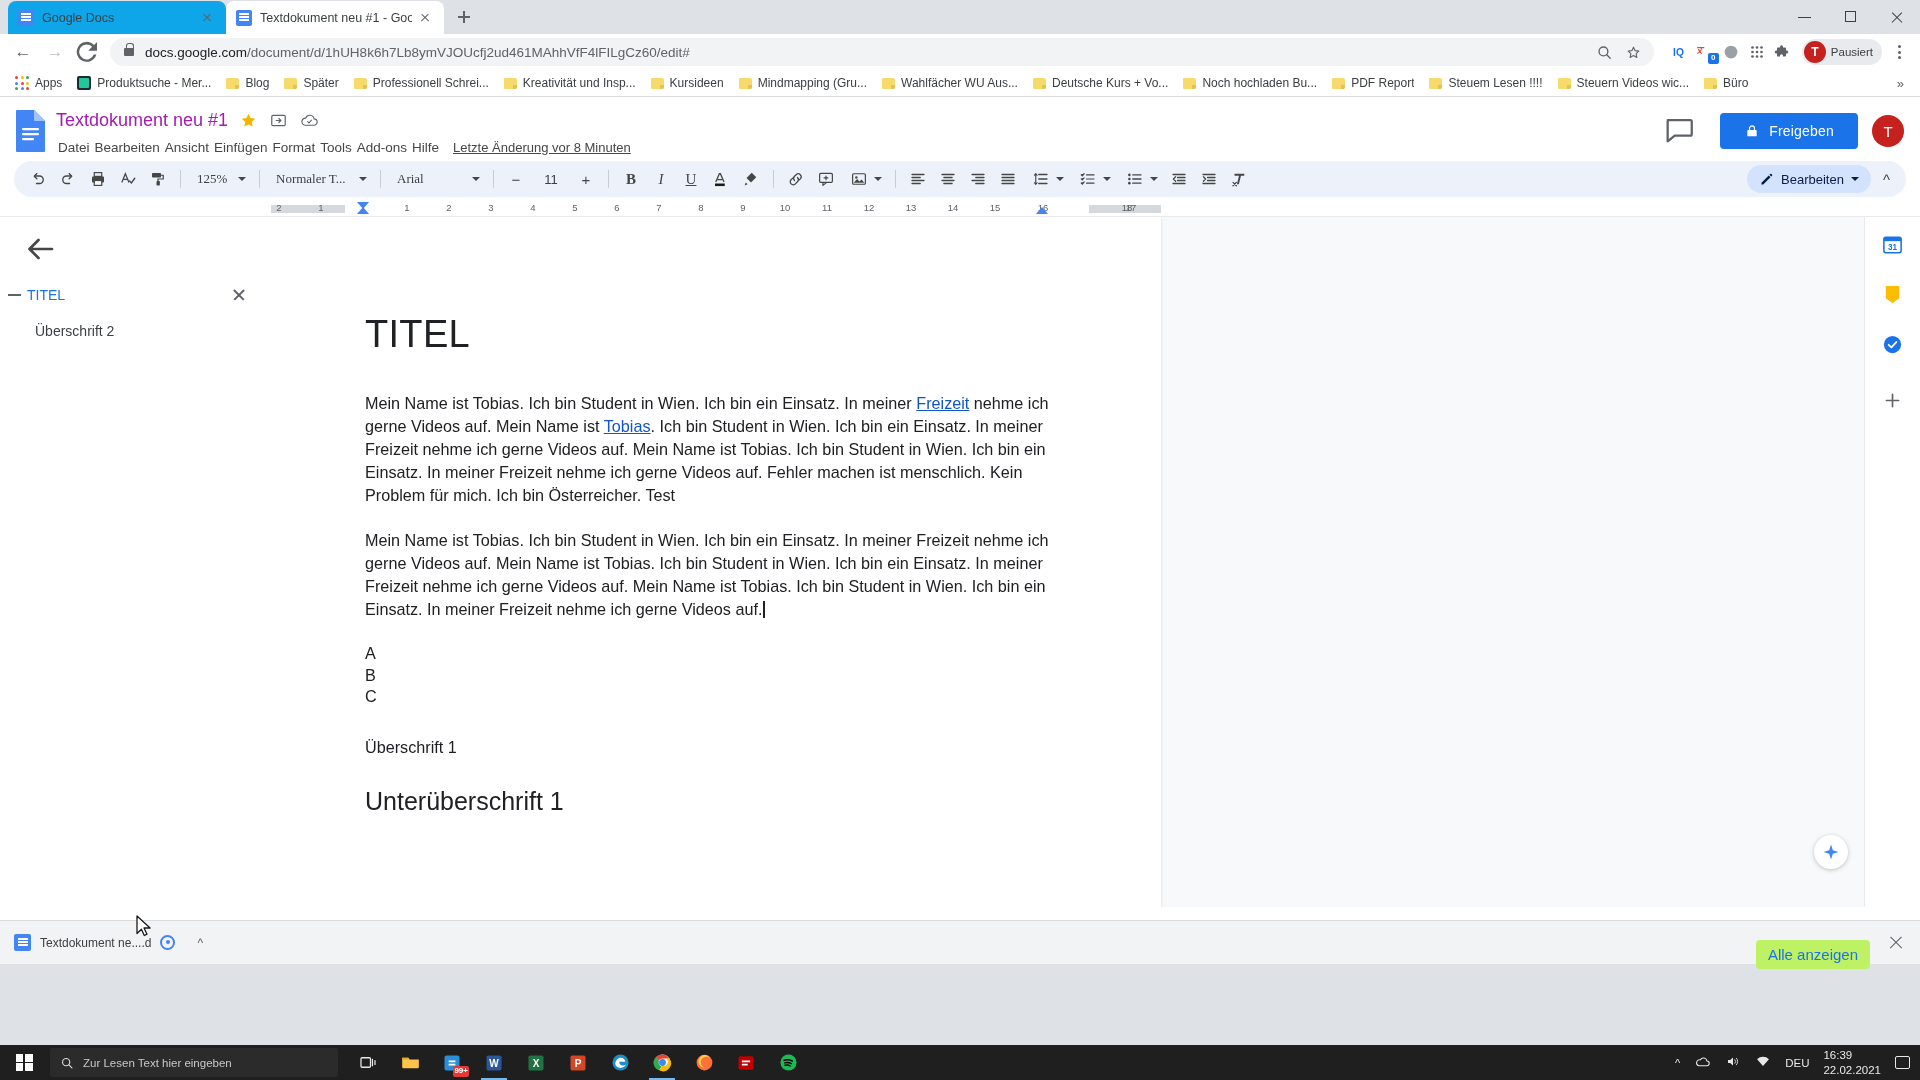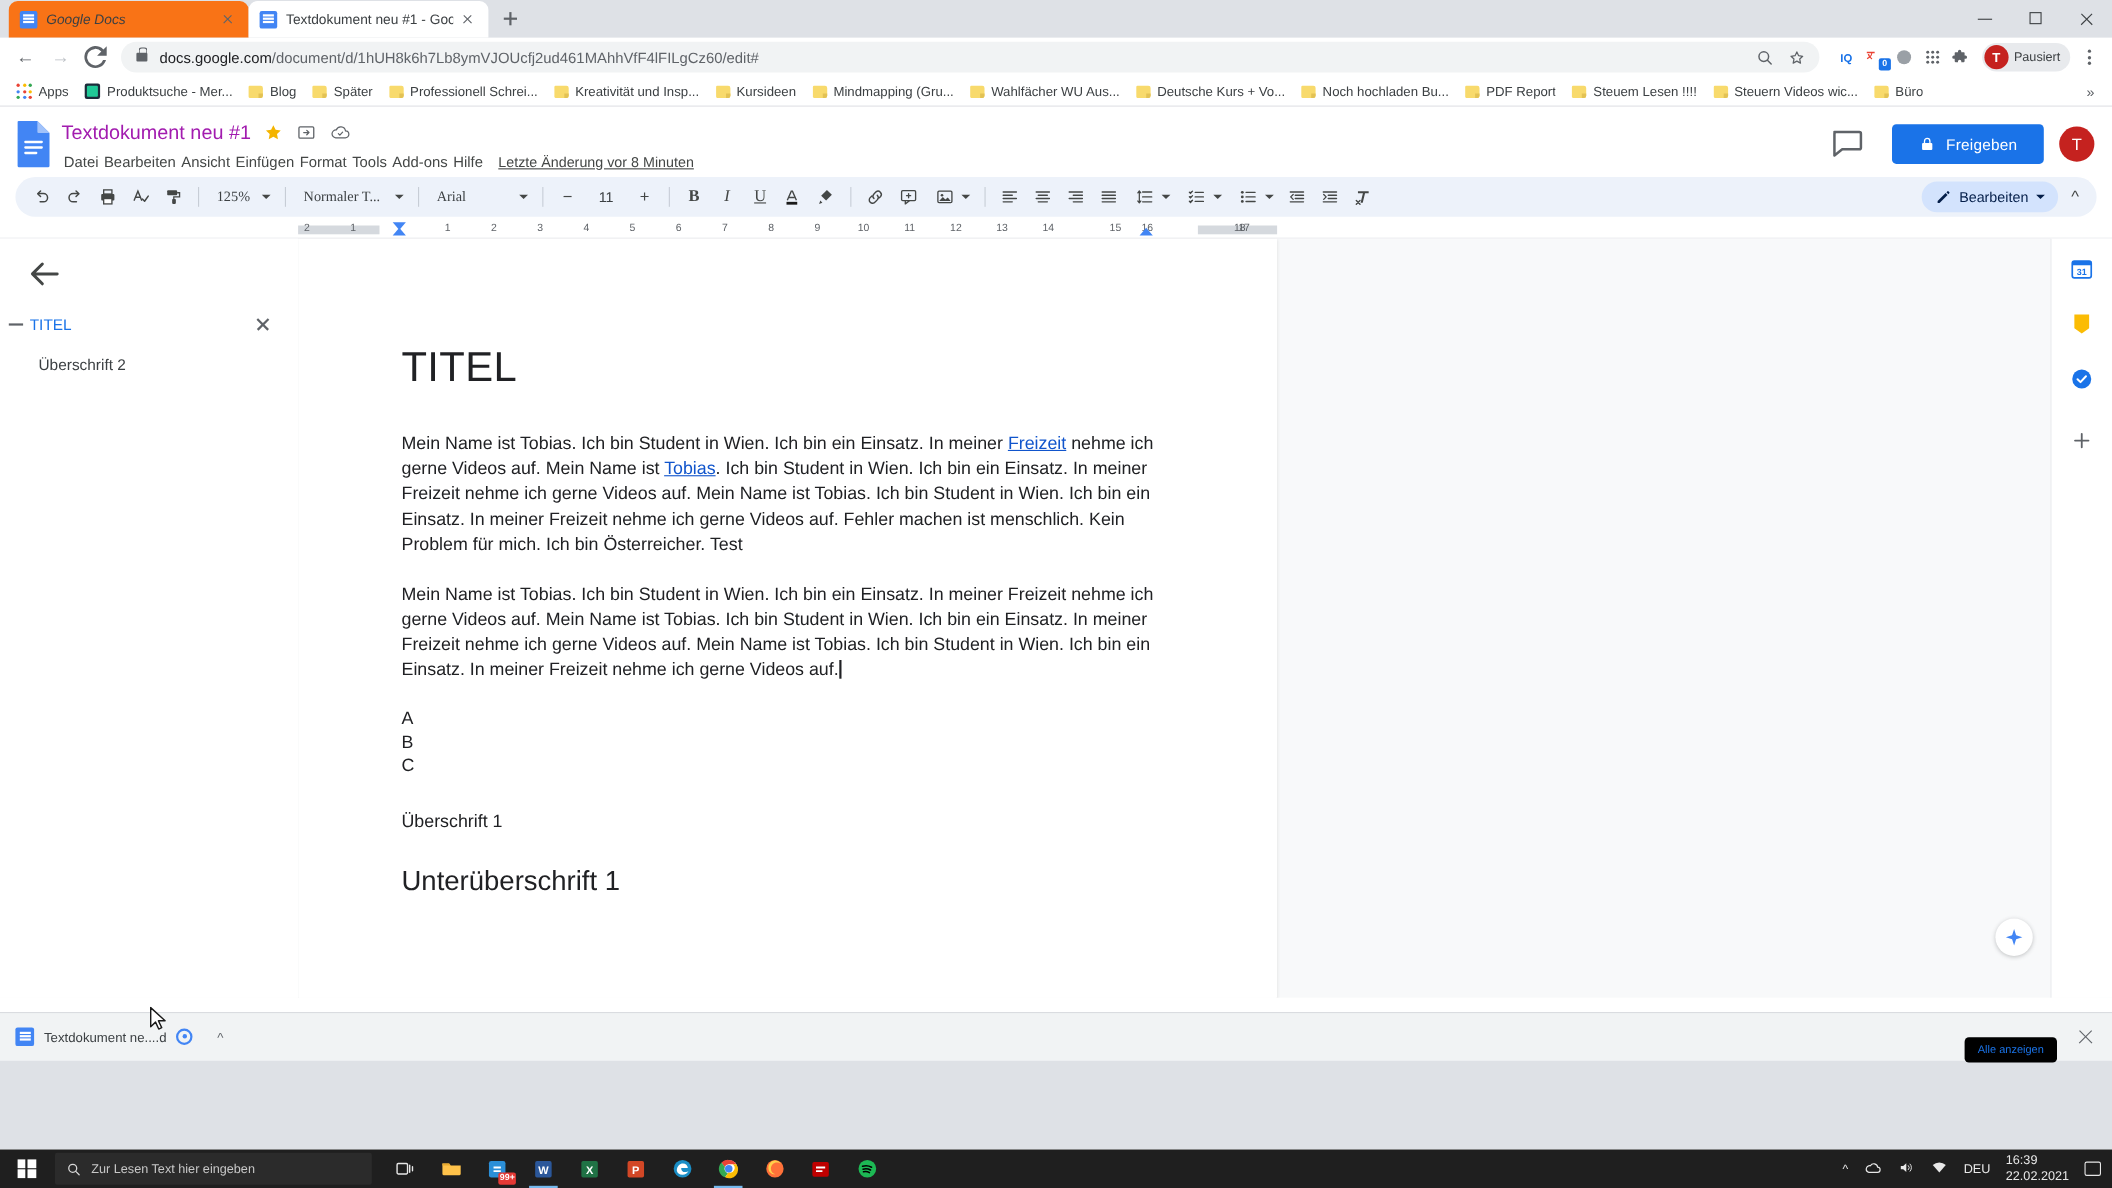--- a/index.html
+++ b/index.html
@@ -15,21 +15,21 @@
 
   .tabstrip {
     height: 34px; background: #dee1e6; display: flex; align-items: flex-end;
     padding-left: 8px; position: relative;
   }
   .tab {
     height: 33px; width: 218px; display: flex; align-items: center;
     padding: 0 10px; border-radius: 8px 8px 0 0; position: relative;
     font-size: 12px; color: #3c4043; cursor: default;
   }
-  .tab.inactive { background: #f97316; font-style: italic; }
+  .tab.inactive { background: #0ea5e9; }
   .tab.active { background: #ffffff; }
   .tab-favicon {
     width: 16px; height: 16px; flex: 0 0 16px; margin-right: 8px;
     background: #4285f4; border-radius: 2px; position: relative;
   }
   .tab-favicon::before {
     content: ""; position: absolute; left: 3px; top: 3.5px;
     width: 10px; height: 1.6px; background: #fff;
     box-shadow: 0 3px 0 #fff, 0 6px 0 #fff;
   }
@@ -299,21 +299,21 @@
   .dl-ring {
     width: 15px; height: 15px; border-radius: 50%; border: 2.2px solid #4285f4;
     position: relative;
   }
   .dl-ring::after {
     content:""; position:absolute; left:3.4px; top:3.4px; width:4px; height:4px;
     background:#4285f4; border-radius:50%;
   }
   .dl-caret { width: 22px; height: 22px; position: relative; color:#5f6368; font-size:12px; display:flex;align-items:center;justify-content:center;}
   .shelf-right { margin-left: auto; display: flex; align-items: center; gap: 16px; }
-  .show-all { font-size: 10px; color: #1a73e8; background: #000000; padding: 6px 12px; border-radius: 4px; margin-top: 23px; }
+  .show-all { font-size: 15px; color: #1a73e8; background: #bef264; padding: 6px 12px; border-radius: 4px; margin-top: 23px; }
   .shelf-close { width: 20px; height: 20px; position: relative; }
   .shelf-close::before, .shelf-close::after {
     content:""; position:absolute; left:2px; top:9.3px; width:16px; height:1.4px; background:#5f6368;
   }
   .shelf-close::before{transform:rotate(45deg);} .shelf-close::after{transform:rotate(-45deg);}
 
   
   .cursor-arrow { position: absolute; left: 136px; top: 818px; z-index: 50; }
 
   
@@ -807,21 +807,21 @@
         <span class="ruler-num" style="left:304px">5</span>
         <span class="ruler-num" style="left:346px">6</span>
         <span class="ruler-num" style="left:388px">7</span>
         <span class="ruler-num" style="left:430px">8</span>
         <span class="ruler-num" style="left:472px">9</span>
         <span class="ruler-num" style="left:514px">10</span>
         <span class="ruler-num" style="left:556px">11</span>
         <span class="ruler-num" style="left:598px">12</span>
         <span class="ruler-num" style="left:640px">13</span>
         <span class="ruler-num" style="left:682px">14</span>
-        <span class="ruler-num" style="left:743px">15</span>
+        <span class="ruler-num" style="left:724px">15</span>
         <span class="ruler-num" style="left:772px">16</span>
         <span class="ruler-num" style="left:860px">17</span>
         <span class="ruler-num" style="left:856px">18</span>
         <span class="indent-marker im-down" style="left:86px"></span>
         <span class="indent-marker im-up" style="left:86px"></span>
         <span class="indent-marker im-up" style="left:765px"></span>
       </div>
     </div>
 
     <div class="docs-body">

